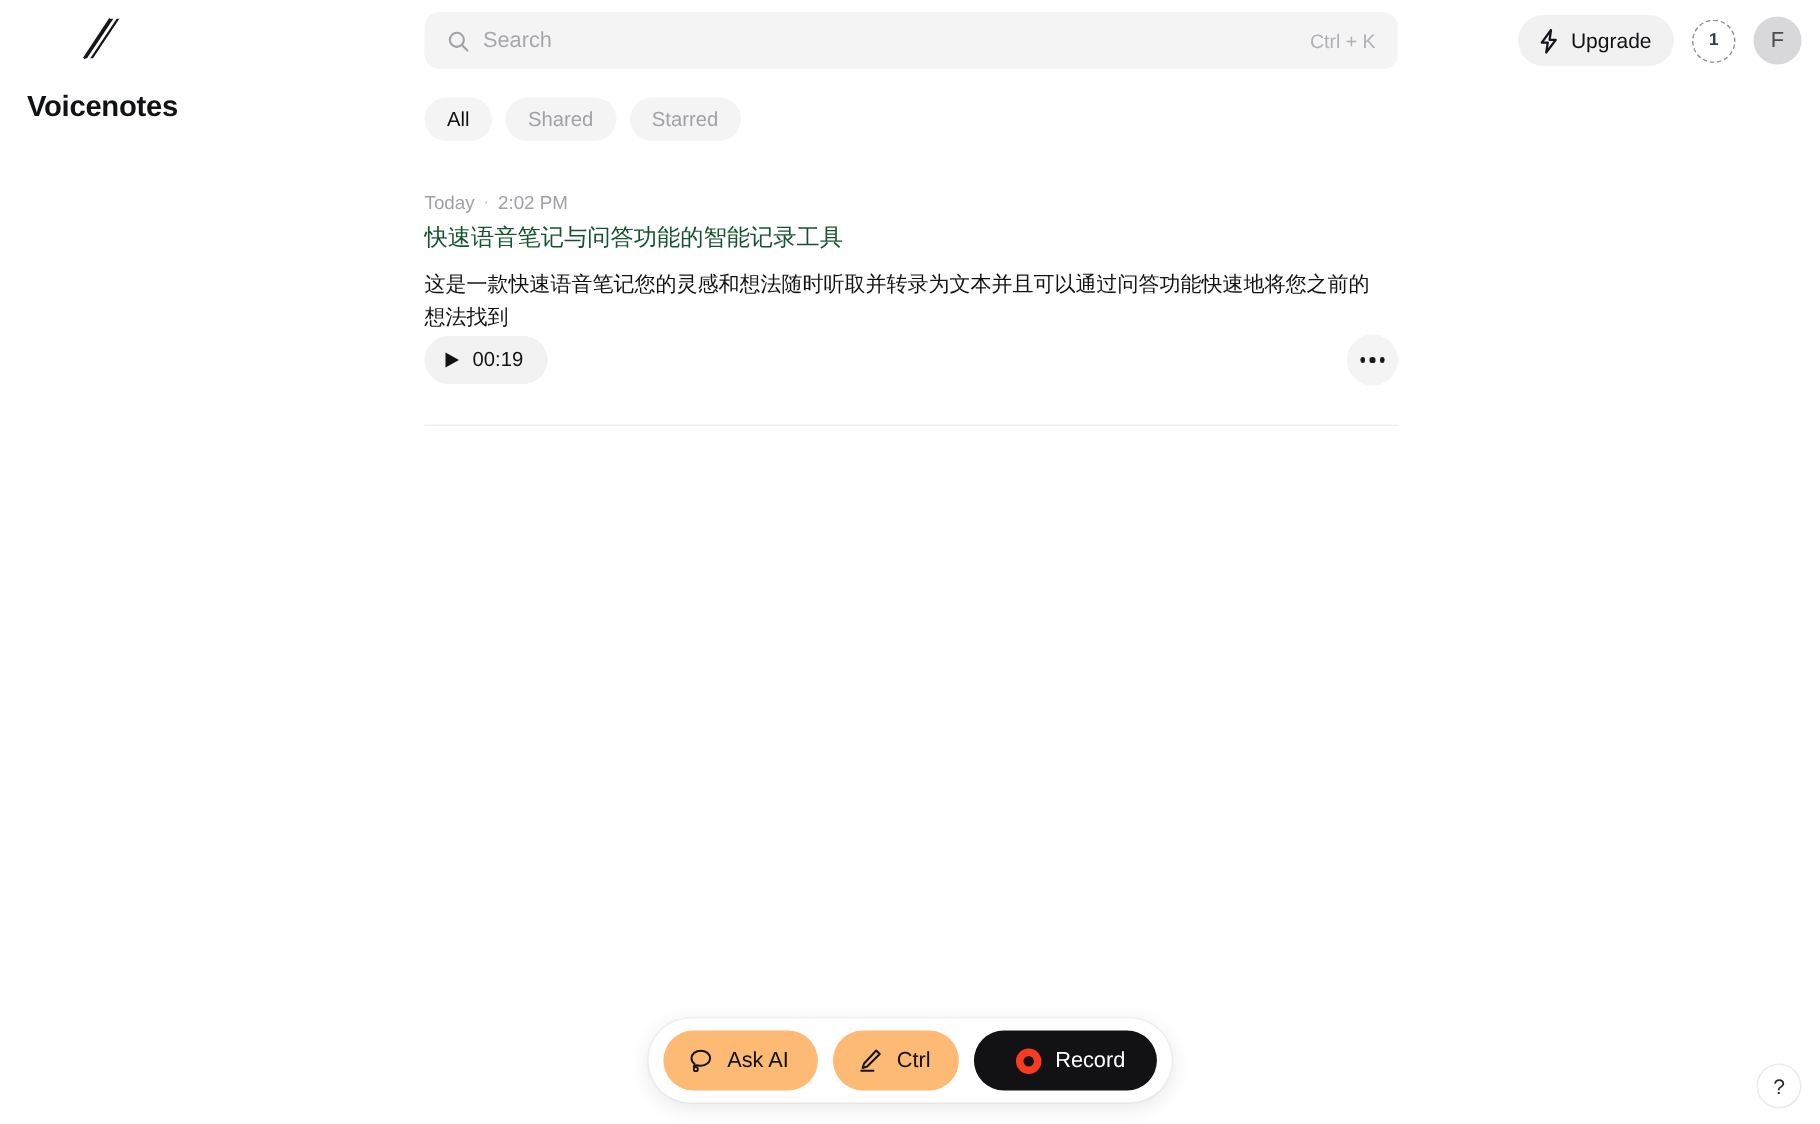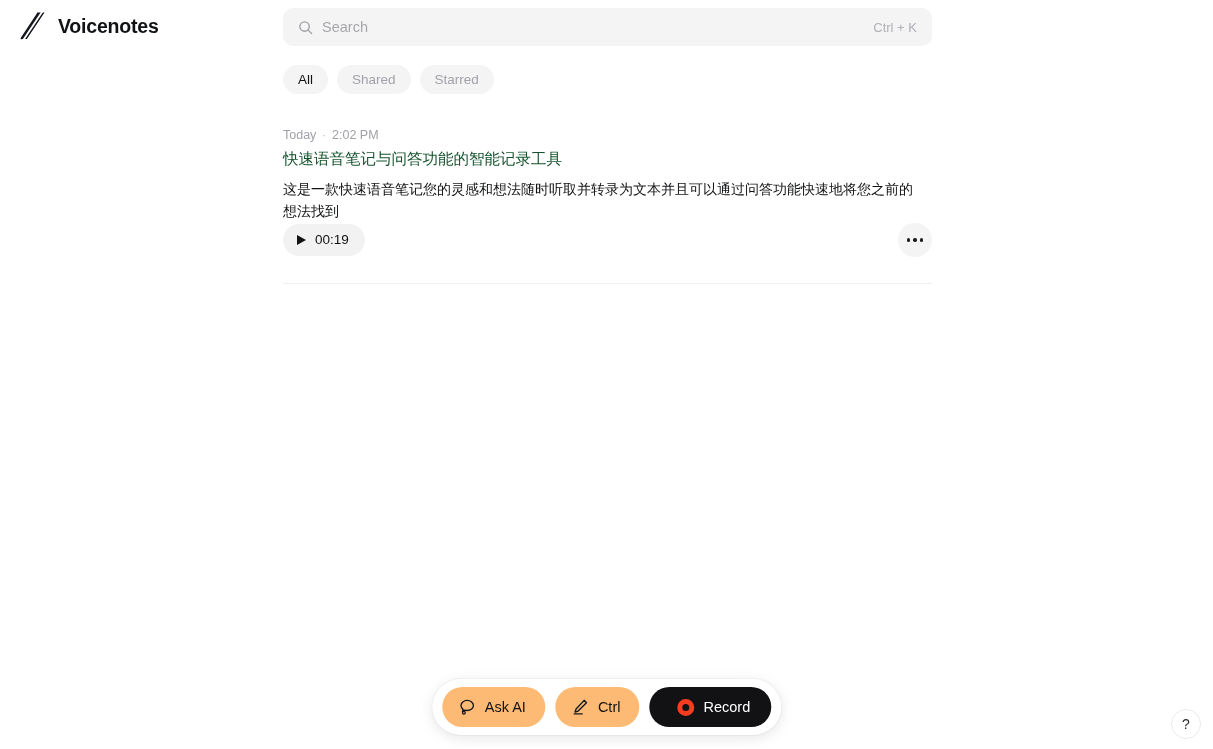--- a/index.html
+++ b/index.html
@@ -27,21 +27,22 @@
     display: flex;
     align-items: center;
   }
 
   .brand {
     position: absolute;
     left: 18px;
     top: 12px;
     display: flex;
     align-items: center;
-    gap: 10px;
+    gap: 20px;
+    flex-direction: column;
   }
   .brand-logo {
     width: 30px;
     height: 28px;
     display: block;
   }
   .brand-name {
     font-size: 19.5px;
     font-weight: 700;
     letter-spacing: -0.2px;
@@ -357,20 +358,36 @@
 
   <div class="search-wrap">
     <svg class="search-icon" viewBox="0 0 16 16" fill="none">
       <circle cx="7" cy="7" r="5" stroke="currentColor" stroke-width="1.5"></circle>
       <line x1="10.8" y1="10.8" x2="14.5" y2="14.5" stroke="currentColor" stroke-width="1.5" stroke-linecap="round"></line>
     </svg>
     <input class="search-input" type="text" placeholder="Search" style="">
     <span class="search-kbd">Ctrl + K</span>
   </div>
 
+  <div class="top-actions">
+    <button class="upgrade-btn">
+      <svg class="bolt-icon" viewBox="0 0 16 18">
+        <path d="M9.6 1 L3 10 H7.3 L6.2 17 L13 8 H8.6 Z" fill="none" stroke="#14161c" stroke-width="1.6" stroke-linejoin="round"></path>
+      </svg>
+      <span>Upgrade</span>
+    </button>
+
+    <div class="credit-badge">
+      <span>1</span>
+    </div>
+
+    <div class="avatar">
+      <span>F</span>
+    </div>
+  </div>
 </div>
 
 <div class="filters">
   <button class="filter-chip active">
     <span>All</span>
   </button>
   <button class="filter-chip">
     <span>Shared</span>
   </button>
   <button class="filter-chip">

